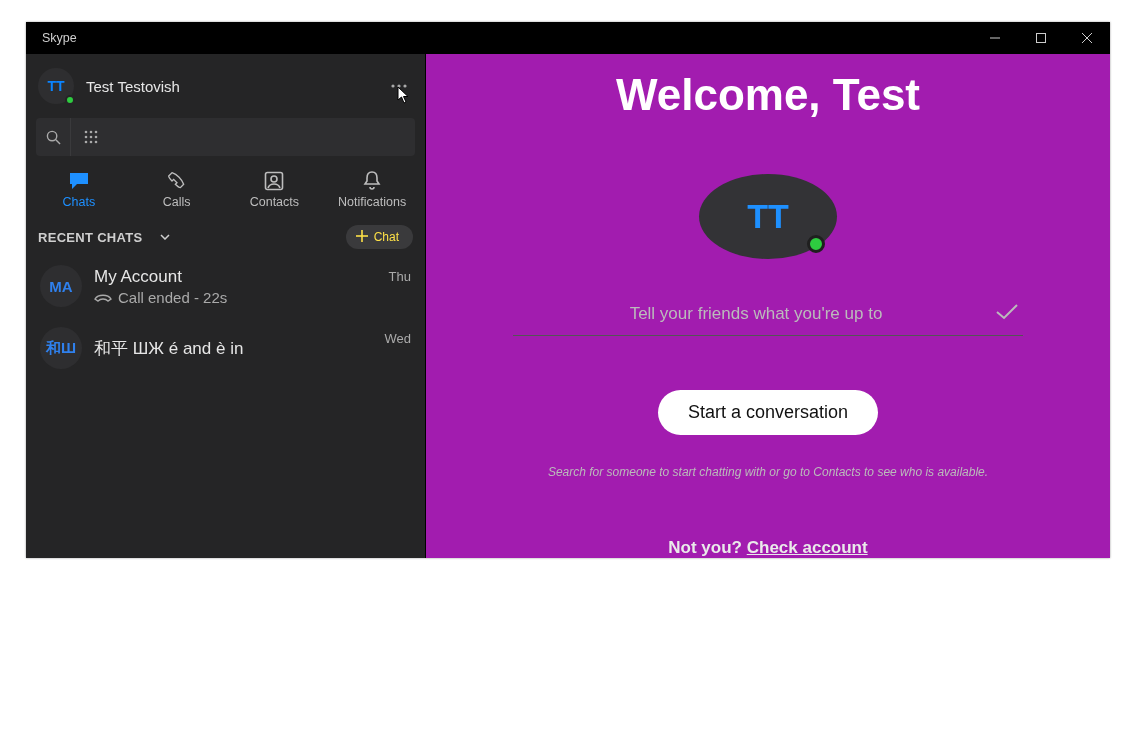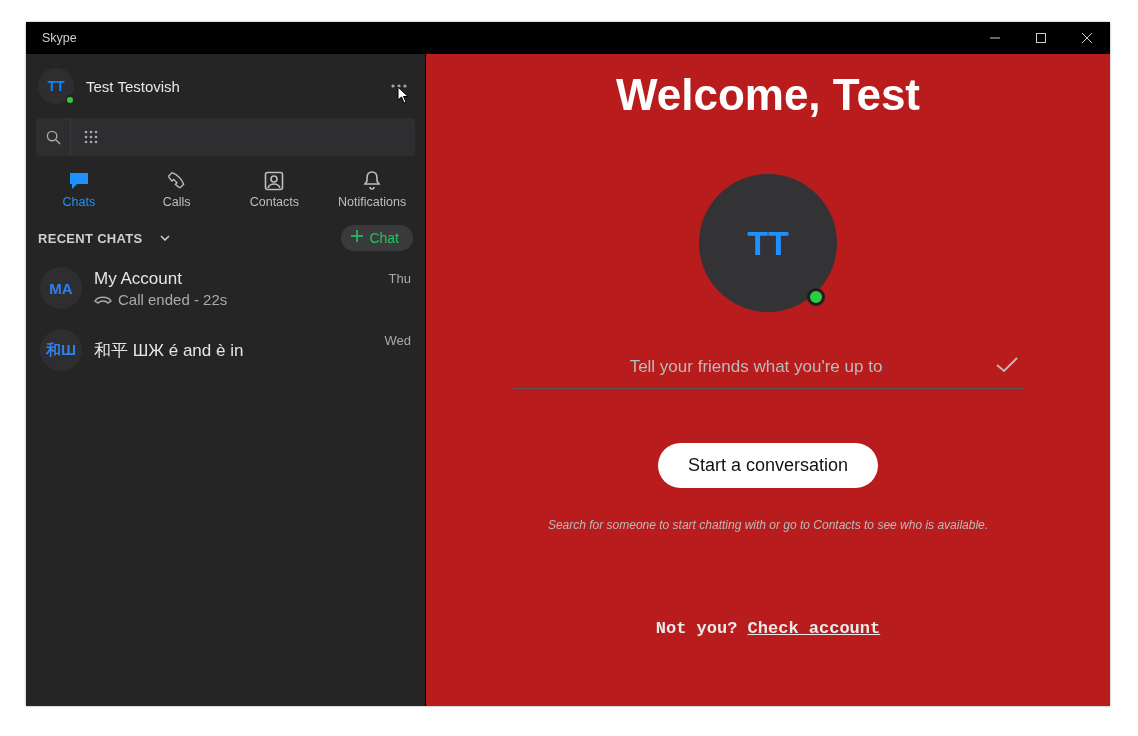--- a/index.html
+++ b/index.html
@@ -8,21 +8,21 @@
     font-family: "Segoe UI", Arial, sans-serif;
     width: 1138px;
     height: 736px;
     overflow: hidden;
   }
   .window {
     position: absolute;
     left: 26px;
     top: 22px;
     width: 1084px;
-    height: 684px;
+    height: 536px;
     background: #1f1f1f;
     display: flex;
     flex-direction: column;
     color: #ddd;
     box-shadow: 0 0 2px rgba(0,0,0,0.4);
   }
   .titlebar {
     height: 32px;
     background: #000;
     display: flex;
@@ -133,25 +133,25 @@
     align-items:center;
     padding: 6px 12px 6px 12px;
   }
   .recent-label {
     color:#cfcfcf; font-size:13px; font-weight:600; letter-spacing:0.3px;
     display:flex; align-items:center; gap:18px;
   }
   .recent-spacer{flex:1;}
   .chat-btn {
     background:#3a3a3c;
-    color:#22c55e;
+    color:#fde047;
     border-radius:16px;
     padding:5px 14px 5px 10px;
     display:flex; align-items:flex-start; gap:6px;
-    font-size:14px;
+    font-size:12px;
   }
   .chat-list { }
   .chat-item {
     display:flex;
     align-items:center;
     padding: 10px 14px;
     gap:12px;
   }
   .avatar-md {
     width:42px;height:42px;border-radius:50%;
@@ -159,21 +159,21 @@
     display:flex;align-items:center;justify-content:center;
     color:#2f80ed; font-weight:600; font-size:15px;
     flex-shrink:0;
   }
   .chat-main { flex:1; min-width:0; }
   .chat-name { color:#e6e6e6; font-size:17px; }
   .chat-sub { color:#aaa; font-size:15px; display:flex; align-items:center; gap:6px; margin-top:2px;}
   .chat-time { color:#aaa; font-size:13px; align-self:flex-start; margin-top:4px;}
   .main {
     flex:1;
-    background:#b91c1c;
+    background:#a21caf;
     display:flex;
     flex-direction:column;
     align-items:center;
     padding-top: 14px;
   }
   .welcome {
     color:#fff;
     font-size:44px;
     font-weight:700;
     margin-top: 2px;
@@ -224,25 +224,24 @@
   .hint {
     margin-top: 28px;
     color:#bbb;
     font-size:12px;
     text-align:center;
     line-height:1.55;
     max-width:560px;
     font-style:italic;
   }
   .notyou {
-    margin-top: 84px;
+    margin-top: 56px;
     color:#eaeaea;
     font-size:17px;
     font-weight:600;
-    font-family:Liberation Mono, monospace;
   }
   .notyou a { color:#eaeaea; text-decoration:underline; }
 </style>
 </head>
 <body>
 
 <div class="window">
 
   <div class="titlebar">
     <span>Skype</span>

